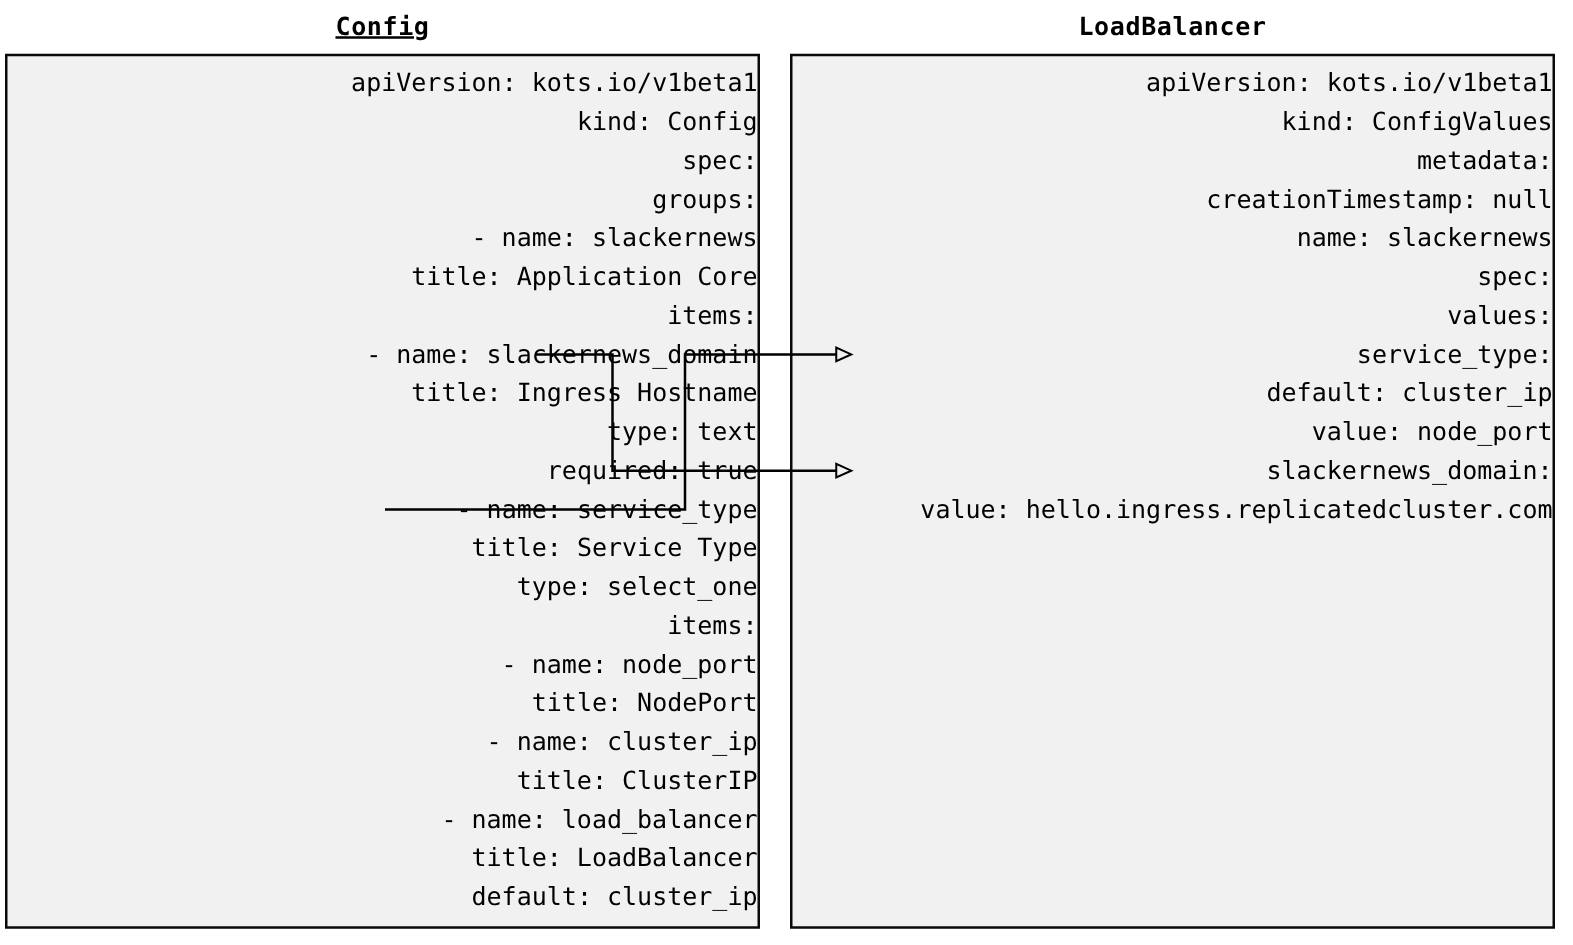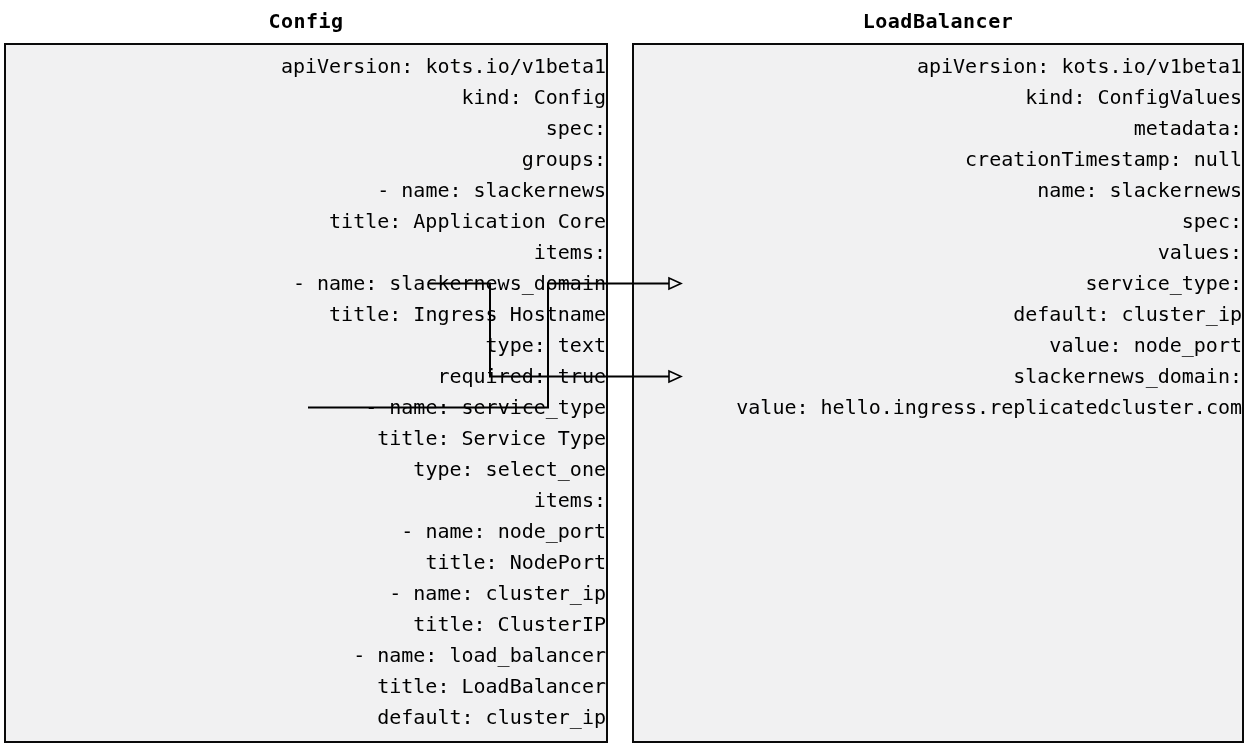--- a/index.html
+++ b/index.html
@@ -21,21 +21,21 @@
     position: absolute;
     top: 7px;
     height: 28px;
     line-height: 28px;
     text-align: center;
     font-weight: bold;
     font-size: 20px;
     color: #000000;
     letter-spacing: 0.5px;
   }
-  .panel-title.left  { left: 4px;   width: 604px; }
+  .panel-title.left  { left: 4px;   width: 604px; text-decoration: underline; }
   .panel-title.right { left: 632px; width: 612px; }
   .code-panel {
     position: absolute;
     top: 43px;
     height: 700px;
     background: #f1f1f2;
     border: 2px solid #0a0a0a;
     box-sizing: border-box;
     z-index: 1;
   }

